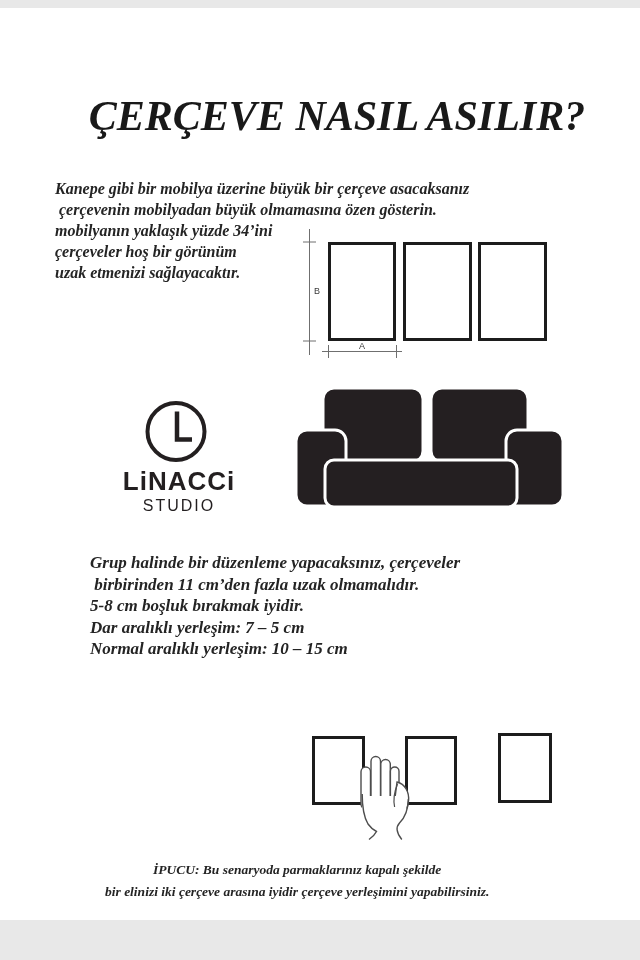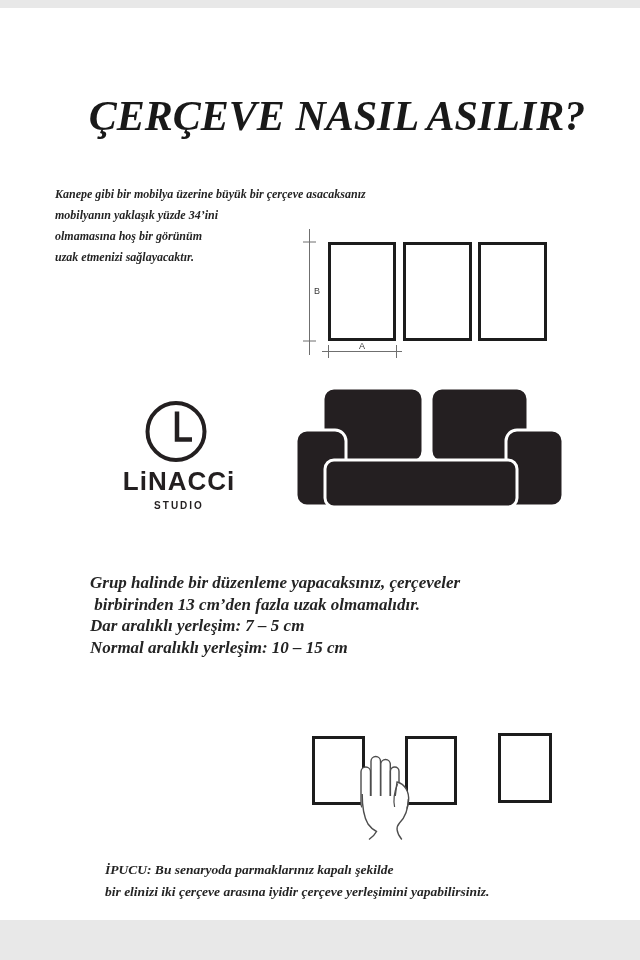--- a/index.html
+++ b/index.html
@@ -13,47 +13,48 @@
   .title {
     position:absolute; top:84px; left:0; width:640px; box-sizing:border-box;
     padding-left:34px; text-align:center;
     font-style:italic; font-weight:700; font-size:42px; line-height:48px;
     color:#191919; letter-spacing:0px; white-space:nowrap;
   }
 
   .para { position:absolute; font-style:italic; font-weight:700; color:#242424; }
   .para .line { white-space:pre; }
 
-  .intro   { left:55px;  top:176px; font-size:12px; line-height:21px; }
-  .spacing { left:90px;  top:564px; font-size:17px;   line-height:21.5px; }
-  .tip     { left:105px; top:851px; font-size:13.5px; line-height:22px; }
+  .intro   { left:55px;  top:170px; font-size:16px; line-height:21px; }
+  .spacing { left:90px;  top:544px; font-size:17px;   line-height:21.5px; }
+  .tip     { left:105px; top:851px; font-size:13.5px; line-height:22px;text-align:center; }
 
   .logo-text {
     position:absolute; left:104px; top:456px; width:150px; text-align:center;
     font-family:"Liberation Sans", sans-serif; color:#231f20;
   }
   .logo-name { font-weight:700; font-size:26px; line-height:34px; letter-spacing:1px; white-space:nowrap; }
-  .logo-sub  { font-weight:700; font-size:10px; line-height:15px; letter-spacing:2px; margin-top:0px; white-space:nowrap; }
+  .logo-sub  { font-weight:400; font-size:16px; line-height:15px; letter-spacing:2px; margin-top:0px; white-space:nowrap; }
 
   svg { display:block; }
   .dim-label {
     font-family:"Liberation Sans", sans-serif; font-size:9px; fill:#3a3a3a;
   }
 </style>
 </head>
 <body>
 
 <div class="page">
 
   <div class="title">ÇERÇEVE NASIL ASILIR?</div>
 
   <div class="para intro">
     <div class="line">Kanepe gibi bir mobilya üzerine büyük bir çerçeve asacaksanız</div>
+    <div class="line"> çerçevenin mobilyadan büyük olmamasına özen gösterin.</div>
     <div class="line">mobilyanın yaklaşık yüzde 34’ini</div>
-    <div class="line">olmamasına hoş bir görünüm</div>
+    <div class="line">çerçeveler hoş bir görünüm</div>
     <div class="line">uzak etmenizi sağlayacaktır.</div>
   </div>
 
   <svg class="abs" style="left:300px; top:218px;" width="255" height="135" viewBox="0 0 255 135">
 
     <line x1="9.5" y1="3" x2="9.5" y2="129" stroke="#6f6f6f" stroke-width="1"></line>
     <line x1="3" y1="16" x2="16" y2="16" stroke="#6f6f6f" stroke-width="1"></line>
     <line x1="3" y1="115" x2="16" y2="115" stroke="#6f6f6f" stroke-width="1"></line>
     <text x="14" y="68" class="dim-label">B</text>
 
@@ -80,21 +81,22 @@
   <svg class="abs" style="left:292px; top:374px;" width="275" height="132" viewBox="0 0 275 132">
     <rect x="31" y="6" width="100" height="74" rx="11" fill="#241f21" stroke="#ffffff" stroke-width="3"></rect>
     <rect x="139" y="6" width="97" height="74" rx="11" fill="#241f21" stroke="#ffffff" stroke-width="3"></rect>
     <rect x="4" y="48" width="50" height="76" rx="11" fill="#241f21" stroke="#ffffff" stroke-width="3"></rect>
     <rect x="214" y="48" width="57" height="76" rx="11" fill="#241f21" stroke="#ffffff" stroke-width="3"></rect>
     <rect x="33" y="78" width="192" height="47" rx="9" fill="#241f21" stroke="#ffffff" stroke-width="3"></rect>
   </svg>
 
   <div class="para spacing">
     <div class="line">Grup halinde bir düzenleme yapacaksınız, çerçeveler</div>
-    <div class="line"> birbirinden 13 cm’den fazla uzak olmamalıdır.</div>
+    <div class="line"> birbirinden 11 cm’den fazla uzak olmamalıdır.</div>
+    <div class="line">5-8 cm boşluk bırakmak iyidir.</div>
     <div class="line">Dar aralıklı yerleşim: 7 – 5 cm</div>
     <div class="line">Normal aralıklı yerleşim: 10 – 15 cm</div>
   </div>
 
   <svg class="abs" style="left:305px; top:722px;" width="250" height="114" viewBox="0 0 250 114">
     <rect x="8.5" y="7.5" width="50" height="66" fill="#ffffff" stroke="#1c1c1c" stroke-width="3"></rect>
     <rect x="101.5" y="7.5" width="49" height="66" fill="#ffffff" stroke="#1c1c1c" stroke-width="3"></rect>
     <rect x="194.5" y="4.5" width="51" height="67" fill="#ffffff" stroke="#1c1c1c" stroke-width="3"></rect>
 
     <g transform="translate(53,24)">

